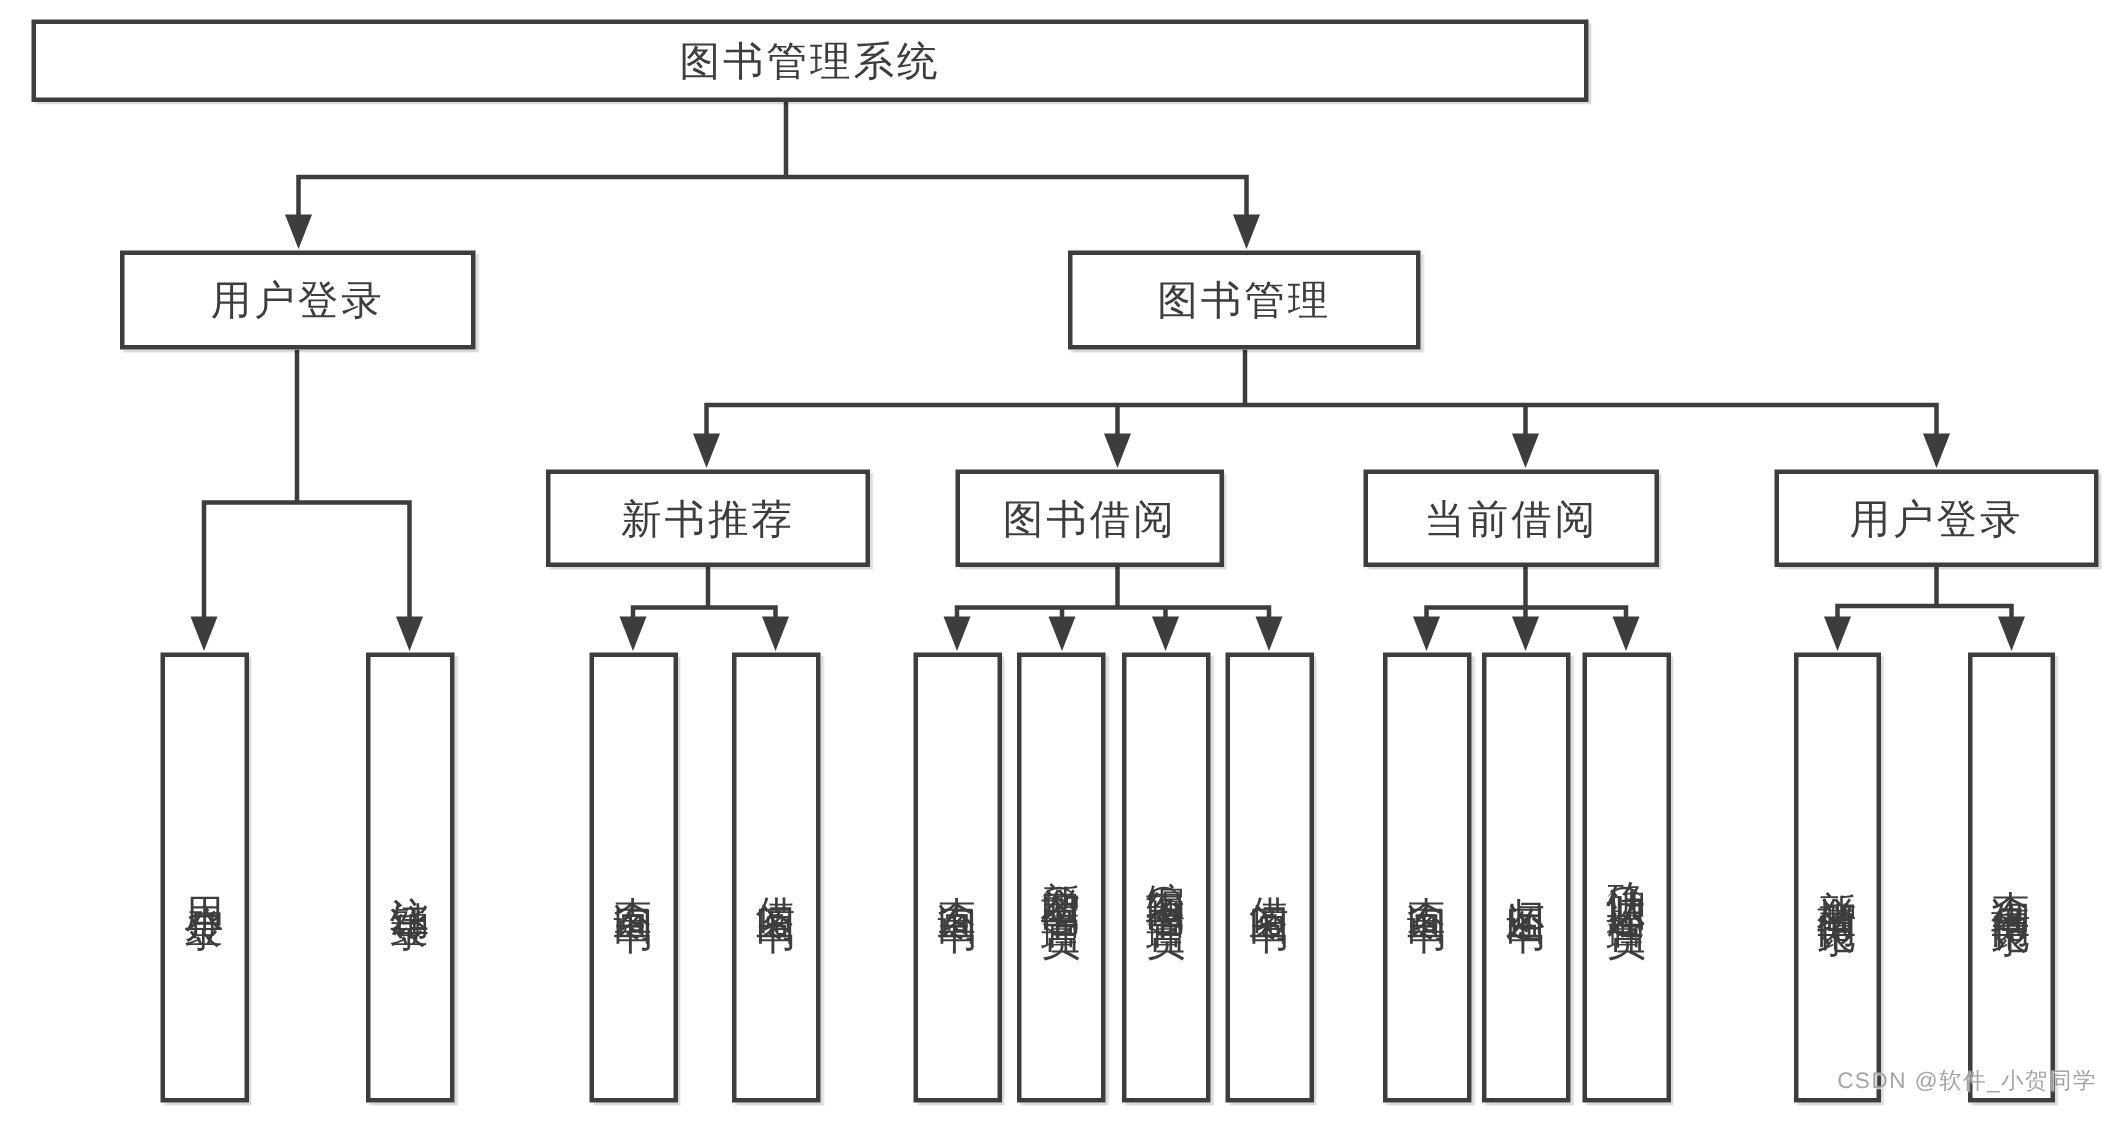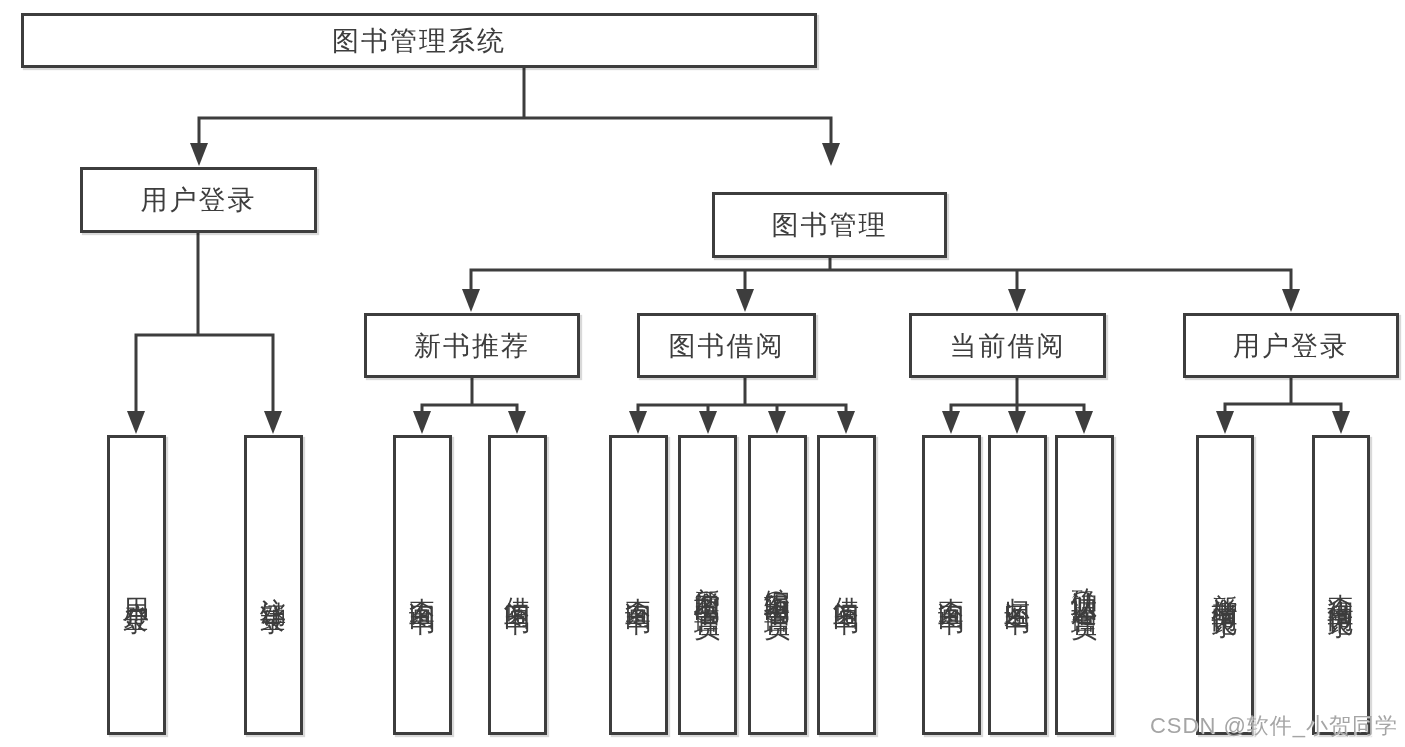--- a/index.html
+++ b/index.html
@@ -42,21 +42,21 @@
     color:#3d3d3d;
     font-size:26px;
     line-height:1;
     letter-spacing:4px;
     white-space:nowrap;
   }
   #watermark{
     position:absolute;
     right:7px;top:711px;
     z-index:9;
-    font-size:22px;
+    font-size:15px;
     color:#a5a5a5;
     letter-spacing:1px;
     text-shadow:1px 1px 1px rgba(255,255,255,0.9);
     white-space:nowrap;
   }
 </style>
 </head>
 <body>
 
 <div id="canvas">
@@ -105,28 +105,28 @@
       <path d="M777,434 L768,411 L786,411 Z"></path>
       <path d="M846,434 L837,411 L855,411 Z"></path>
       <path d="M951,434 L942,411 L960,411 Z"></path>
       <path d="M1017,434 L1008,411 L1026,411 Z"></path>
       <path d="M1084,434 L1075,411 L1093,411 Z"></path>
       <path d="M1225,434 L1216,411 L1234,411 Z"></path>
       <path d="M1341,434 L1332,411 L1350,411 Z"></path>
     </g>
   </svg>
 
-  <div class="node" style="left:21px;top:13px;width:796px;height:55px;">
+  <div class="node" style="left:21px;top:13px;width:1038px;height:55px;">
     <span class="lbl">图书管理系统</span>
   </div>
 
   <div class="node" style="left:80px;top:167px;width:237px;height:66px;">
     <span class="lbl">用户登录</span>
   </div>
-  <div class="node" style="left:712px;top:167px;width:235px;height:66px;margin-top:25px;">
+  <div class="node" style="left:712px;top:167px;width:235px;height:66px;">
     <span class="lbl">图书管理</span>
   </div>
 
   <div class="node" style="left:364px;top:313px;width:216px;height:65px;align-items:center;">
     <span class="lbl">新书推荐</span>
   </div>
   <div class="node" style="left:637px;top:313px;width:179px;height:65px;font-family:Liberation Mono, monospace;">
     <span class="lbl">图书借阅</span>
   </div>
   <div class="node" style="left:909px;top:313px;width:197px;height:65px;">

